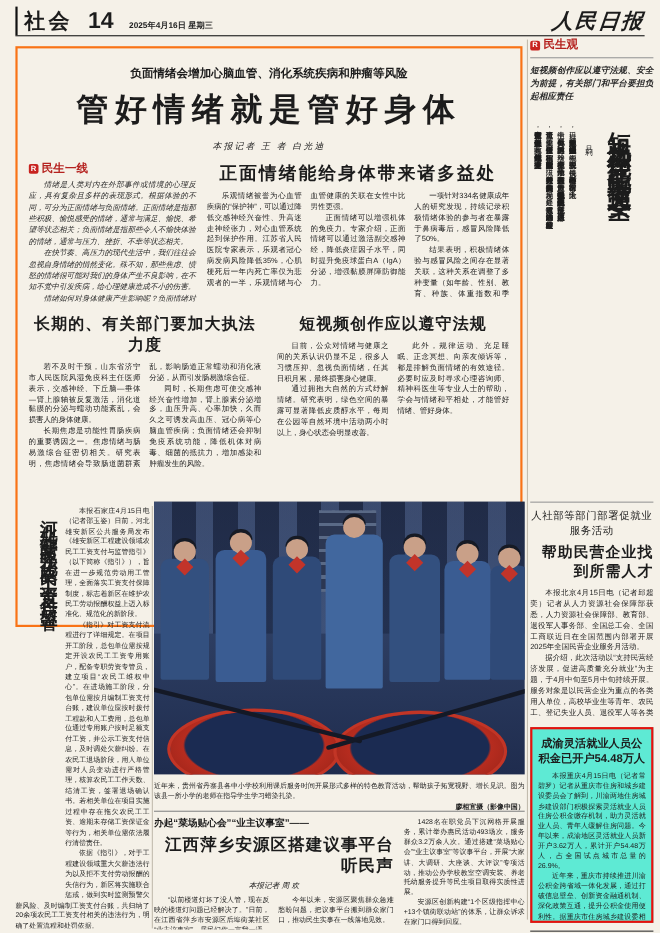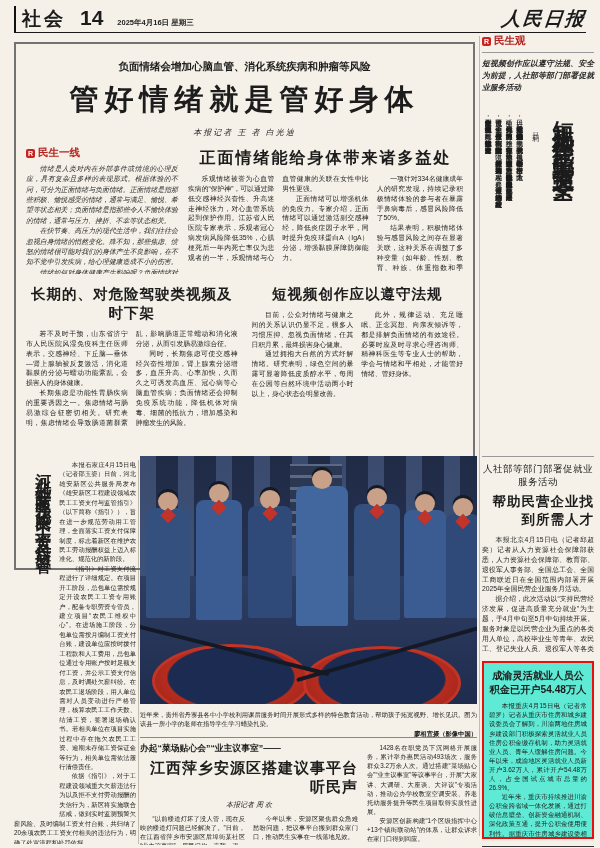--- a/index.html
+++ b/index.html
@@ -12,21 +12,21 @@
   .hdr{position:absolute;left:14px;top:6px;width:572px;height:26px;}
   .hdr-left{display:flex;align-items:baseline;border-left:2.5px solid #111;padding-left:6px;text-align:center;}
   .sec-name{font-size:19px;font-weight:bold;letter-spacing:3px;}
   .page-no{font-size:21px;font-weight:bold;margin-left:14px;}
   .hdr-date{font-size:7.5px;font-weight:bold;margin-left:14px;color:#222;}
   .masthead{position:absolute;right:0;top:0;font-family:"DejaVu Serif","Liberation Serif",serif;
     font-size:19px;font-weight:bold;font-style:italic;letter-spacing:2px;transform:skewX(-6deg);}
   .hdr-rule{position:absolute;left:14px;top:32px;width:572px;border-top:1.6px solid #1a1a1a;}
   
   .main-box{position:absolute;left:14px;top:42px;width:461px;height:528px;
-    border:2px solid #737373;box-sizing:border-box;padding:8px 10px;overflow:hidden;}
+    border:2px solid #f97316;box-sizing:border-box;padding:8px 10px;overflow:hidden;}
   .kicker{ text-align:center;font-size:10.5px;font-weight:bold;margin-top:8px;}
   .main-headline{text-align:center;font-size:29px;font-weight:900;letter-spacing:6px;margin-top:6px;}
   .main-byline{text-align:center;font-size:8px;letter-spacing:2px;margin-top:7px;color:#222;font-style:italic;}
   .label{display:flex;align-items:center;gap:3px;color:#b5221f;font-weight:bold;font-size:10.5px;}
   .label .sq{width:9px;height:9px;background:#c8231f;color:#fff;font-size:7px;line-height:9px;
     text-align:center;border-radius:2px;font-style:normal;}
   .row1{display:flex;gap:10px;margin-top:8px;height:128px;overflow:hidden;}
   .intro-col{width:152px;flex:none;}
   .ed-note{font-size:6.9px;line-height:1.5;text-align:justify;font-style:italic;color:#2a2a2a;margin-top:4px;}
   .ed-note p{margin:0;text-indent:2em;}
@@ -143,21 +143,21 @@
         <p>正面情绪可以增强机体的免疫力。专家介绍，正面情绪可以通过激活副交感神经，降低炎症因子水平，同时提升免疫球蛋白A（IgA）分泌，增强黏膜屏障防御能力。</p>
         <p>一项针对334名健康成年人的研究发现，持续记录积极情绪体验的参与者在暴露于鼻病毒后，感冒风险降低了50%。</p>
         <p>结果表明，积极情绪体验与感冒风险之间存在显著关联，这种关系在调整了多种变量（如年龄、性别、教育、种族、体重指数和季节）后依然存在。另外，研究还发现，积极情绪体验的参与者不仅感冒风险降低，而且在感冒症状严重程度上更轻。</p>
 
       </div>
     </div>
   </div>
 
   <div class="row2">
     <div class="half">
-      <div class="sub-h2">长期的、对危险驾驶类视频及时下架</div>
+      <div class="sub-h2">长期的、有关部门要加大执法力度</div>
       <div class="body-cols cols2">
         <p>若不及时干预，山东省济宁市人民医院风湿免疫科主任医师表示，交感神经、下丘脑—垂体—肾上腺轴被反复激活，消化道黏膜的分泌与蠕动功能紊乱，会损害人的身体健康。</p>
         <p>长期焦虑是功能性胃肠疾病的重要诱因之一。焦虑情绪与肠易激综合征密切相关。研究表明，焦虑情绪会导致肠道菌群紊乱，影响肠道正常蠕动和消化液分泌，从而引发肠易激综合征。</p>
         <p>同时，长期焦虑可使交感神经兴奋性增加，肾上腺素分泌增多，血压升高、心率加快，久而久之可诱发高血压、冠心病等心脑血管疾病；负面情绪还会抑制免疫系统功能，降低机体对病毒、细菌的抵抗力，增加感染和肿瘤发生的风险。</p>
       </div>
     </div>
     <div class="half">
       <div class="sub-h2">短视频创作应以遵守法规</div>
       <div class="body-cols cols2">
         <p>目前，公众对情绪与健康之间的关系认识仍显不足，很多人习惯压抑、忽视负面情绪，任其日积月累，最终损害身心健康。</p>
@@ -167,21 +167,21 @@
     </div>
   </div>
 </div>
 
 <div class="sidebar">
   <div class="label">
     <span class="sq">R</span>
     <span>民生观</span>
   </div>
   <div class="sb-rule"></div>
-  <div class="sb-intro">短视频创作应以遵守法规、安全为前提，人社部等部门部署促就业服务活动</div>
+  <div class="sb-intro">短视频创作应以遵守法规、安全为前提，有关部门和平台要担负起相应责任</div>
   <div class="vt-article">
     <h2 class="vt-h">短视频创作岂能危害交通安全</h2>
     <div class="vt-author">吕 莉</div>
     <div class="vt-body">
       <p>近日，某地交警查处了一起边驾车、边拍摄短视频的交通违法行为。视频中，驾驶人双手脱把、目视镜头，还不时做出各种动作，网友纷纷留言：太危险了！</p>
       <p>生活中，类似行为并不鲜见。有的博主为博眼球、涨粉丝，在车流中穿行拍摄，添加危险动作；有的驾驶人边开车边直播，注意力严重分散。此类行为不仅违反道路交通安全法律法规，更给自己和他人的生命财产安全埋下隐患，扰乱正常交通秩序，必须依法严肃处理。</p>
       <p>流量诚可贵，安全价更高。平台应当履行主体责任，完善审核机制，对危险驾驶类视频及时下架、限流，并对相关账号进行处置；有关部门要加大执法力度，发现一起、查处一起，形成有效震慑。对涉嫌违法的内容，一经核实应及时处理。</p>
       <p>广大创作者更应自觉守法，把安全意识融入创作全过程。唯有如此，短视频创作才能行稳致远，交通安全才更有保障。</p>
     </div>
   </div>

